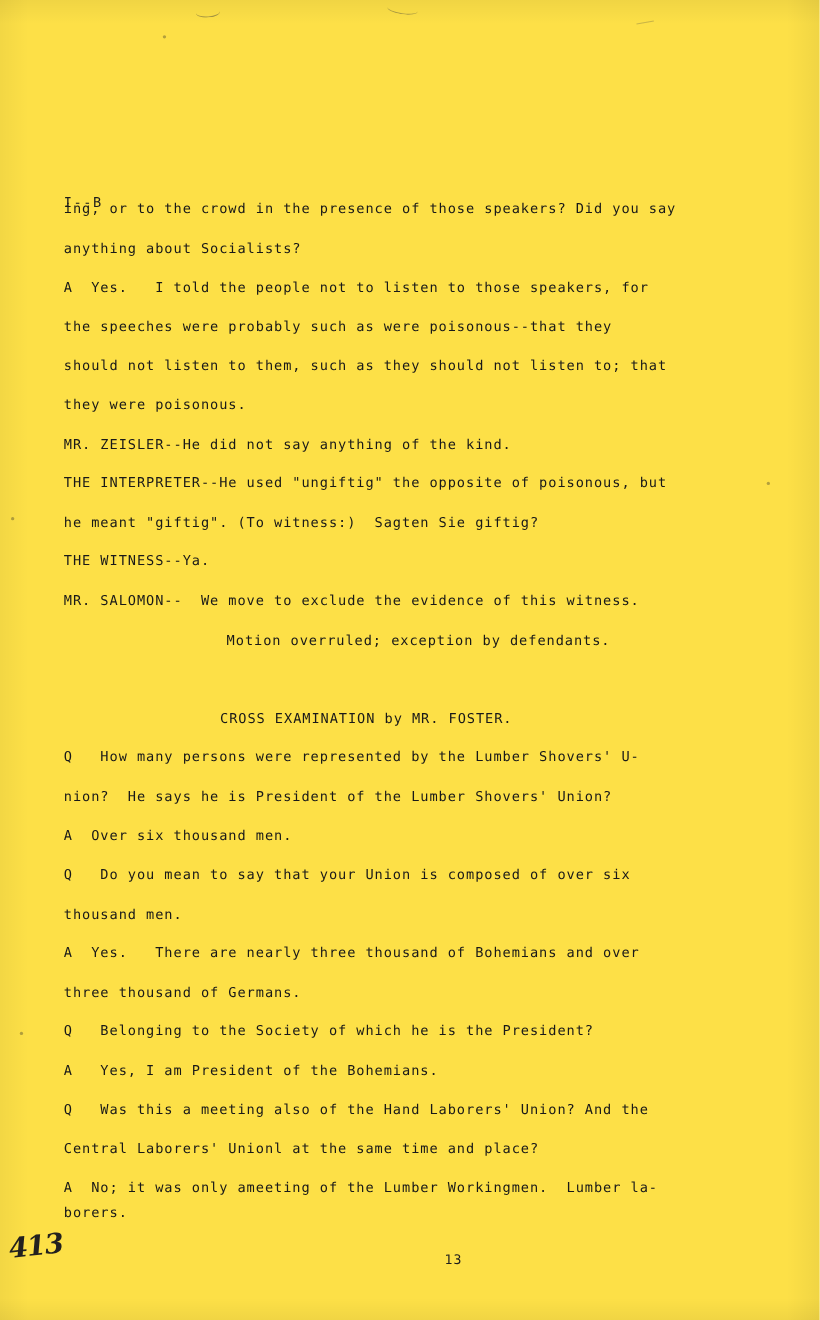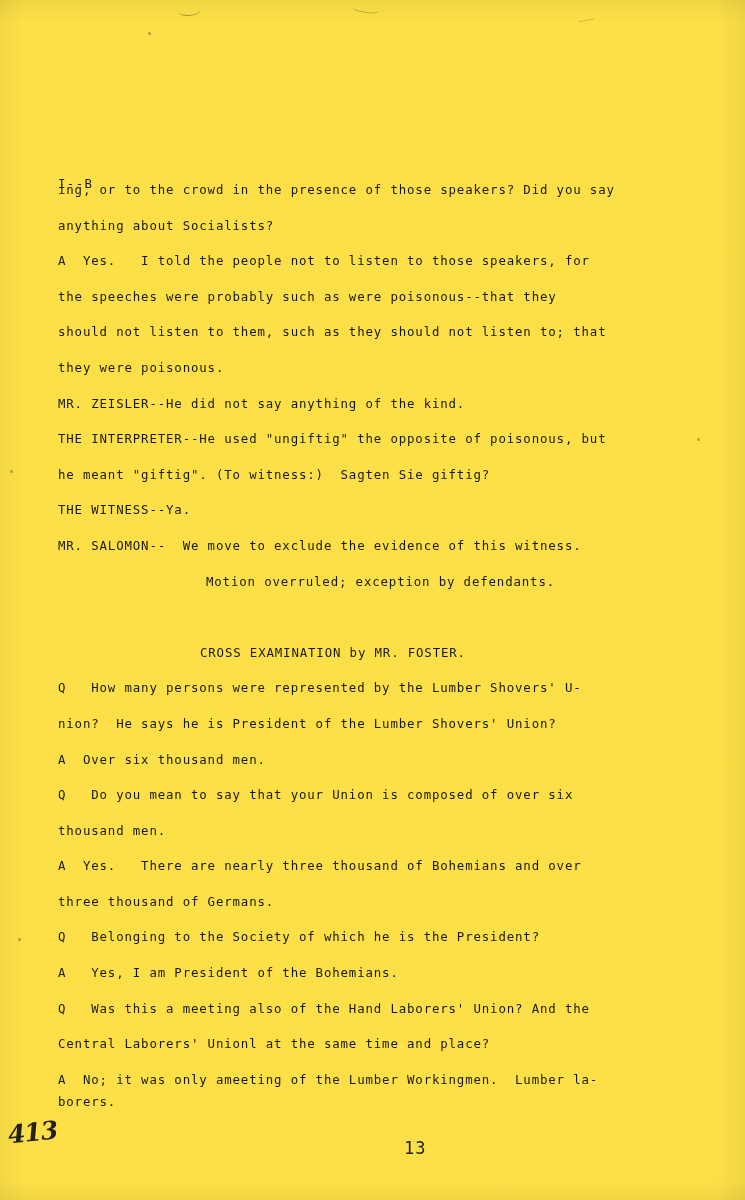--- a/index.html
+++ b/index.html
@@ -62,21 +62,21 @@
     white-space: pre;
   }
 
   .indent-1 { padding-left: 148px; }
   .indent-2 { padding-left: 142px; }
 
   .page-number {
     position: absolute;
     left: 404px;
     top: 1138px;
-    font-size: 17px;
+    font-size: 12px;
     letter-spacing: 1px;
     color: #1e1e1e;
   }
 
   .archive-mark {
     position: absolute;
     left: 8px;
     top: 1118px;
     font-family: "DejaVu Serif", serif;
     font-size: 25px;

